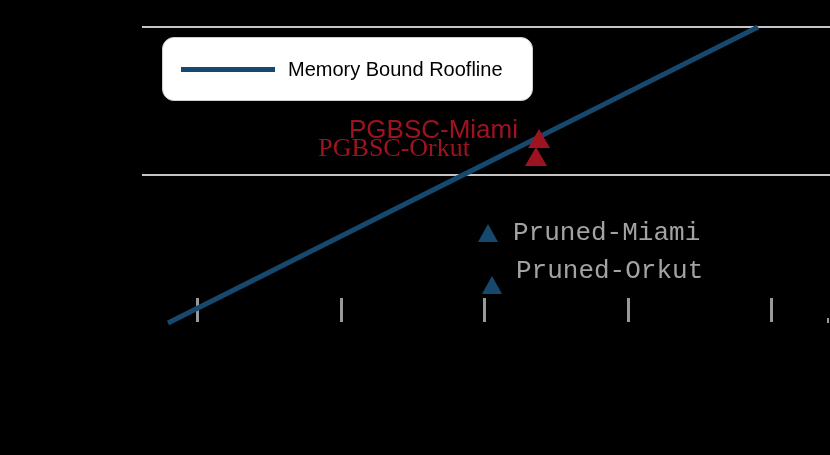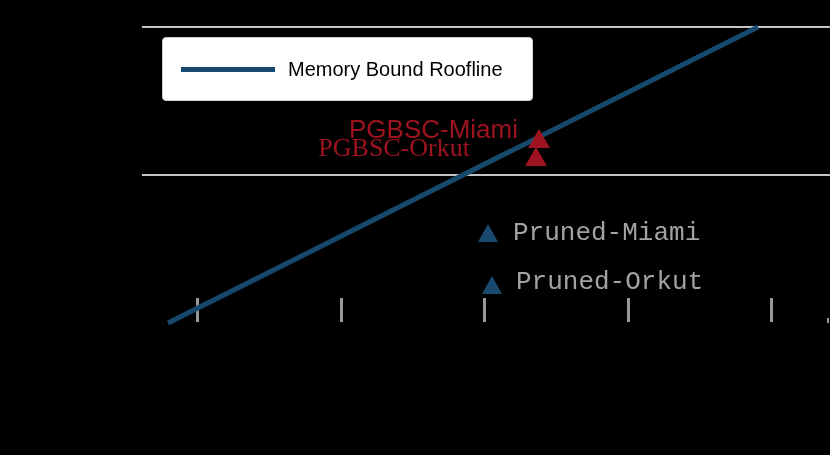--- a/index.html
+++ b/index.html
@@ -55,21 +55,21 @@
 
   
   .legend {
     position: absolute;
     left: 162px;
     top: 37px;
     width: 369px;
     height: 62px;
     background: #ffffff;
     border: 1px solid #d0d0d0;
-    border-radius: 4px;
+    border-radius: 12px;
     display: flex;
     align-items: center;
   }
   .legend-line-sample {
     width: 94px;
     height: 5px;
     background: #17496F;
     margin-left: 18px;
     flex: 0 0 auto;
   }
@@ -103,21 +103,21 @@
     font-size: 26px;
     line-height: 26px;
     white-space: nowrap;
   }
   .pt-label.red  { color: #9E1320; }
   .pt-label.blue { color: #a3a3a3; font-family: Liberation Mono, monospace; }
 
   #label-pgbsc-miami  { right: 312px; top: 116px; text-align: center; }
   #label-pgbsc-orkut  { right: 360px; top: 135px; text-align: center; font-family: Liberation Serif, serif; }
   #label-pruned-miami { left: 513px; top: 220px; }
-  #label-pruned-orkut { left: 516px; top: 269px; text-align: right; }
+  #label-pruned-orkut { left: 516px; top: 258px; text-align: right; }
 </style>
 </head>
 <body>
 
 <div class="figure">
 
   <div class="gridline" id="gridline-top"></div>
   <div class="gridline" id="gridline-middle"></div>
 
   <div class="xtick" id="xtick-1"></div>

